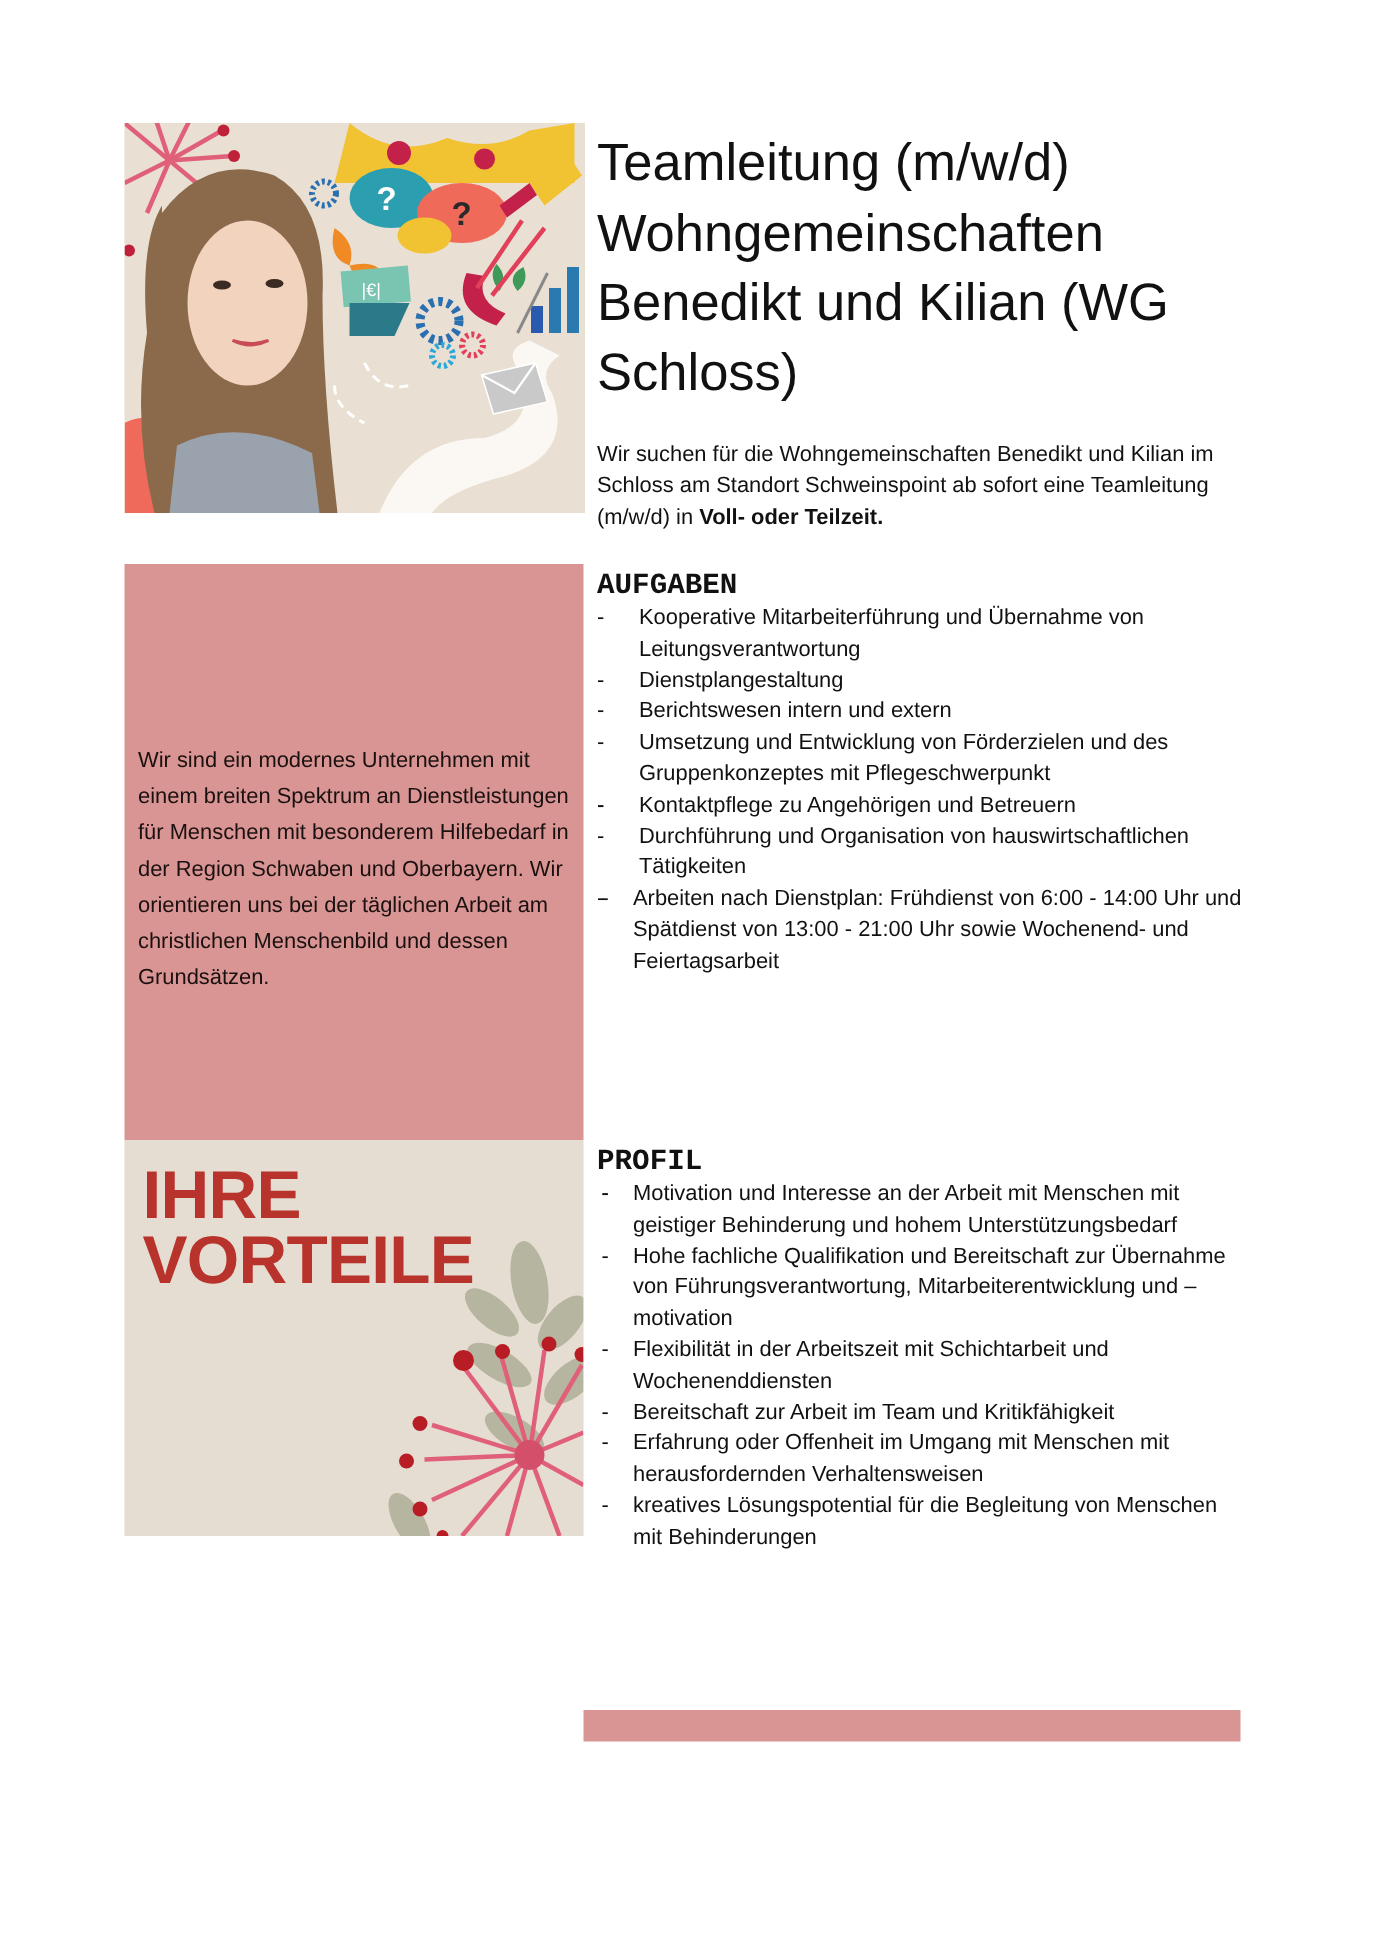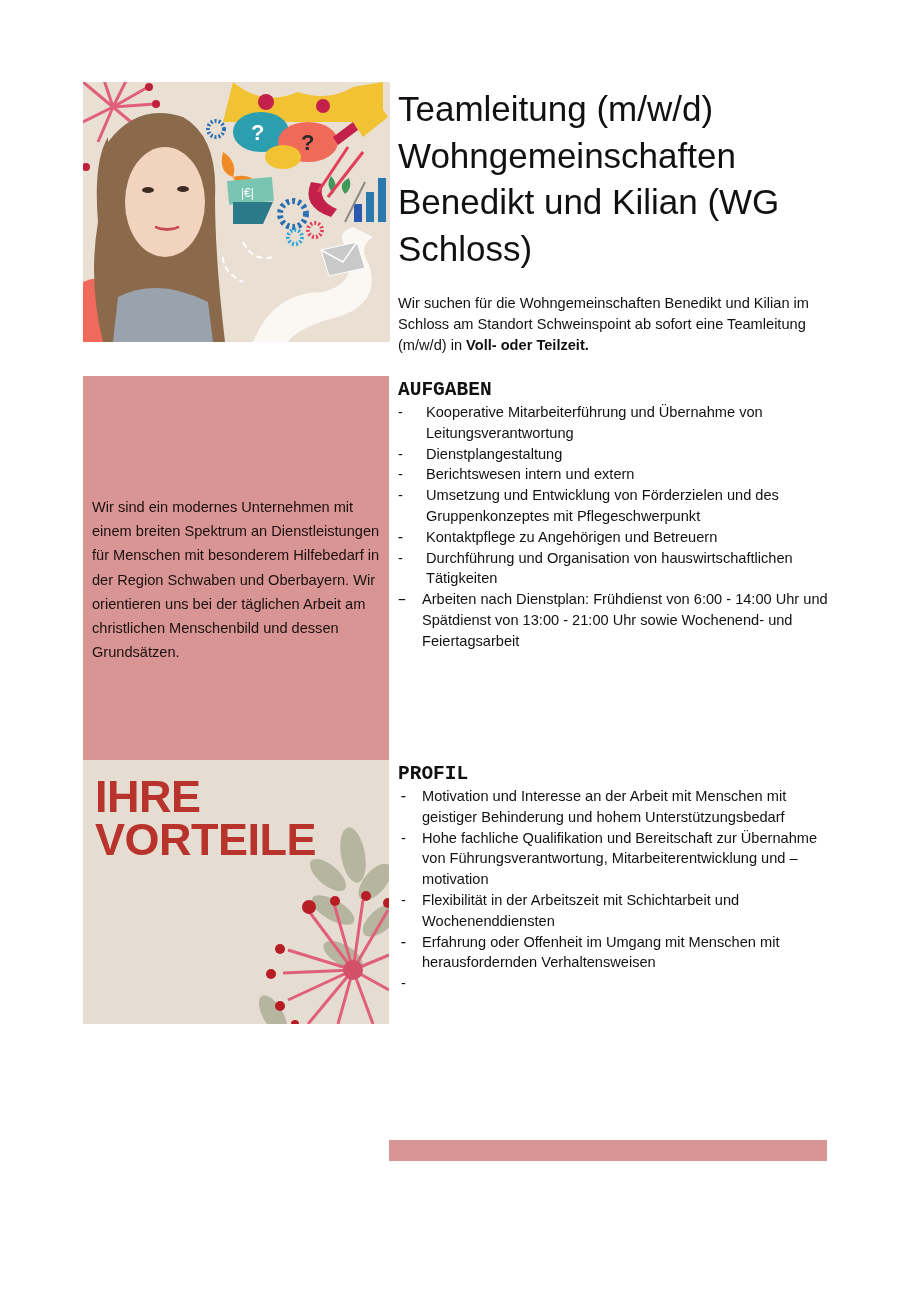--- a/index.html
+++ b/index.html
@@ -173,19 +173,19 @@
   </ul>
 </section>
 
 <section id="profil" class="abs">
   <h2 class="sec-h">PROFIL</h2>
   <ul class="dash">
     <li><span class="d">-</span></li>
     <li><span class="d">-</span><span>Motivation und Interesse an der Arbeit mit Menschen mit geistiger Behinderung und hohem Unterstützungsbedarf</span></li>
     <li><span class="d">-</span><span>Hohe fachliche Qualifikation und Bereitschaft zur Übernahme von Führungsverantwortung, Mitarbeiterentwicklung und –motivation</span></li>
     <li><span class="d">-</span><span>Flexibilität in der Arbeitszeit mit Schichtarbeit und Wochenenddiensten</span></li>
-    <li><span class="d">-</span></li>
+    <li><span class="d">-</span><span>Bereitschaft zur Arbeit im Team und Kritikfähigkeit</span></li>
     <li><span class="d">-</span><span>Erfahrung oder Offenheit im Umgang mit Menschen mit herausfordernden Verhaltensweisen</span></li>
-    <li><span class="d">-</span></li>
+    <li><span class="d">-</span><span>kreatives Lösungspotential für die Begleitung von Menschen mit Behinderungen</span></li>
   </ul>
 </section>
 
 <div id="bar" class="abs"></div>
 
 </body></html>

